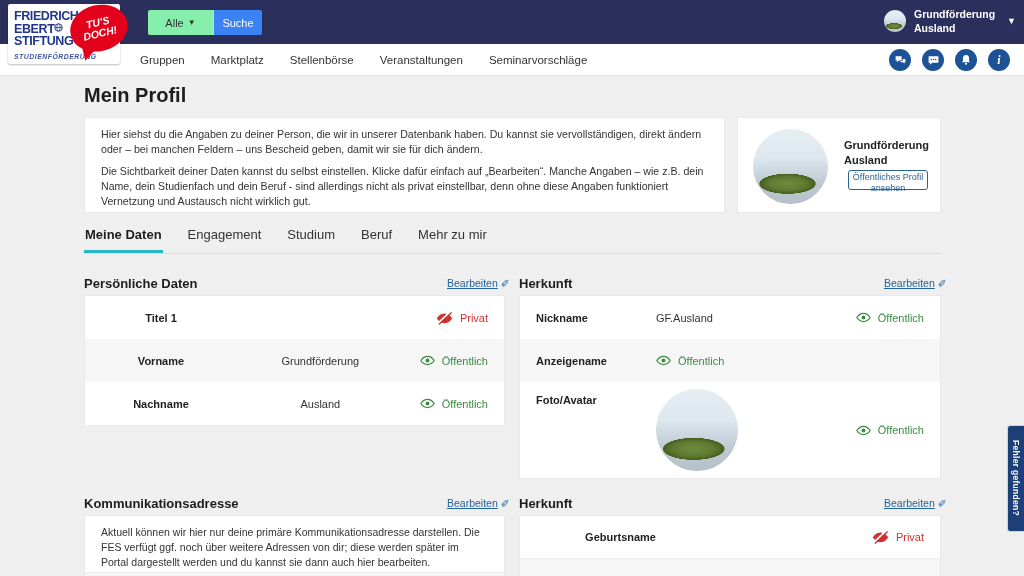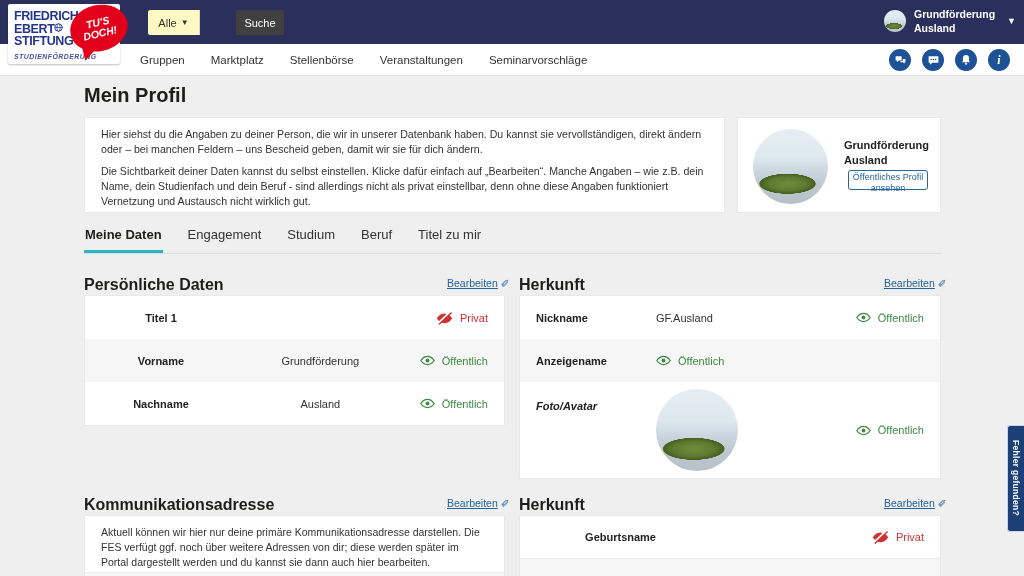--- a/index.html
+++ b/index.html
@@ -9,24 +9,24 @@
   
   .topbar { position:absolute; top:0; left:0; width:1024px; height:44px; background:#2b2f5c; z-index:4; }
   .logo-box { position:absolute; left:8px; top:4px; width:112px; height:60px; background:#fff; border-radius:2px; z-index:6; box-shadow:0 1px 2px rgba(0,0,0,.25); }
   .logo-lines { position:absolute; left:6px; top:7px; color:#23368c; font-weight:bold; font-size:12.5px; line-height:.95; letter-spacing:-.4px; }
   .logo-sub { position:absolute; left:6px; bottom:4px; font-size:6.9px; font-style:italic; font-weight:bold; color:#3d53a0; letter-spacing:.5px; }
   .globe { display:inline-block; vertical-align:1px; }
   .bubble { position:absolute; left:62px; top:1px; width:58px; height:46px; background:#e2001a; border-radius:50% 50% 50% 48%; transform:rotate(-13deg); color:#fff; display:flex; flex-direction:column; align-items:center; justify-content:center; font-weight:bold; font-style:italic; font-size:10.5px; line-height:1.05; z-index:7; }
   .bubble::after { content:""; position:absolute; left:6px; bottom:-7px; width:0; height:0; border-left:4px solid transparent; border-right:9px solid transparent; border-top:12px solid #e2001a; transform:rotate(18deg); }
 
   .search-wrap { position:absolute; left:148px; top:10px; width:687px; height:25px; display:flex; z-index:5; }
-  .search-filter { background:#fef9c3; width:52px; border-right:1px solid #d6d6d6; display:flex; align-items:center; justify-content:center; gap:4px; font-size:11px; color:#333; border-radius:2px 0 0 2px; cursor:pointer; }
+  .search-filter { background:#86efac; width:66px; border-right:1px solid #d6d6d6; display:flex; align-items:center; justify-content:center; gap:4px; font-size:11px; color:#333; border-radius:2px 0 0 2px; cursor:pointer; }
   .search-filter .caret { font-size:8px; color:#333; }
   .search-input { flex:1; border:none; outline:none; font-size:11px; padding:0 10px; color:#555; font-family:"Liberation Sans",sans-serif; }
-  .search-btn { width:48px; background:#404040; color:#fff; font-size:11px; border:none; border-radius:0 2px 2px 0; cursor:pointer; font-family:"Liberation Sans",sans-serif;margin-left:36px; }
+  .search-btn { width:48px; background:#3b82f6; color:#fff; font-size:11px; border:none; border-radius:0 2px 2px 0; cursor:pointer; font-family:"Liberation Sans",sans-serif; }
 
   .user { position:absolute; right:8px; top:7px; display:flex; align-items:center; gap:8px; color:#fff; z-index:5; cursor:pointer; }
   .user-name { font-size:10.5px; line-height:1.35; font-weight:bold; }
   .user .caret { font-size:9px; margin-left:4px; color:#fff; }
 
   
   .avatar {
     border-radius:50%;
     background:
       radial-gradient(ellipse 56% 20% at 46% 73%, #6f8c3d 0%, #5d7a30 45%, #46601f 66%, rgba(70,96,31,0) 68%),
@@ -52,21 +52,21 @@
   .profile-card .avatar { position:absolute; left:15px; top:11px; width:75px; height:75px; }
   .pc-name { position:absolute; left:106px; top:20px; font-size:11px; font-weight:bold; line-height:1.35; color:#222; }
   .pc-btn { position:absolute; left:110px; top:52px; width:80px; height:20px; background:#fff; border:1px solid #2a6496; border-radius:3px; color:#2a6496; font-size:9px; line-height:1.25; cursor:pointer; font-family:"Liberation Sans",sans-serif; padding:1px 2px; }
 
   
   .tabs { position:absolute; left:84px; top:227px; width:857px; border-bottom:1px solid #dcdcdc; display:flex; gap:24px; font-size:13px; }
   .tab { padding:0 1px 8px; cursor:pointer; color:#333; border-bottom:3px solid transparent; }
   .tab.active { font-weight:bold; border-bottom-color:#2ab5c4; color:#1d1d1b; }
 
   
-  .sec-head { position:absolute; font-size:16px; font-weight:bold; color:#1d1d1b; }
+  .sec-head { position:absolute; font-size:13px; font-weight:bold; color:#1d1d1b; }
   .edit-link { position:absolute; font-size:10.5px; color:#23639e; cursor:pointer; }
   .edit-link u { text-decoration:underline; }
   .pencil { display:inline-block; transform:scaleY(-1); margin-left:3px; font-style:normal; }
 
   .row { display:flex; align-items:center; padding:0 16px; height:43px; background:#fff; }
   .row.alt { background:#f6f6f6; }
   .row .lbl { width:120px; font-size:11px; font-weight:bold; color:#222; flex:none; }
   .row .val { flex:1; font-size:11px; color:#333; }
   .badge { display:flex; align-items:center; gap:7px; font-size:11px; flex:none; }
   .badge.public { color:#3d8b40; }
@@ -175,21 +175,21 @@
     <div>Ausland</div>
   </div>
   <button class="pc-btn">Öffentliches Profil ansehen</button>
 </div>
 
 <div class="tabs">
   <div class="tab active">Meine Daten</div>
   <div class="tab">Engagement</div>
   <div class="tab">Studium</div>
   <div class="tab">Beruf</div>
-  <div class="tab">Titel zu mir</div>
+  <div class="tab">Mehr zu mir</div>
 </div>
 
 <div class="sec-head" style="left:84px; top:276px;">Persönliche Daten</div>
 <div class="edit-link" style="left:447px; top:277px;"><u>Bearbeiten</u><span class="pencil">✎</span></div>
 
 <div class="card card-personal">
   <div class="row">
     <div class="lbl">Titel 1</div>
     <div class="val"></div>
     <div class="badge private">
@@ -254,21 +254,21 @@
       <span>
           <svg class="icon-svg" width="15" height="11" viewBox="0 0 24 16">
             <path d="M12 1.5C6.8 1.5 3 5.5 1.3 8 3 10.5 6.8 14.5 12 14.5S21 10.5 22.7 8C21 5.5 17.2 1.5 12 1.5z" fill="none" stroke="#3d8b40" stroke-width="2"></path>
             <circle cx="12" cy="8" r="3.1" fill="#3d8b40"></circle>
           </svg>
         </span>
       <span>Öffentlich</span>
     </div>
   </div>
   <div class="row row-photo" style="align-items:center;">
-    <div class="lbl" style="align-self:flex-start; margin-top:18px;font-style:italic;">Foto/Avatar</div>
+    <div class="lbl" style="align-self:flex-start; margin-top:12px;">Foto/Avatar</div>
     <div class="val">
         <div class="avatar"></div>
       </div>
     <div class="badge public">
       <span>
           <svg class="icon-svg" width="15" height="11" viewBox="0 0 24 16">
             <path d="M12 1.5C6.8 1.5 3 5.5 1.3 8 3 10.5 6.8 14.5 12 14.5S21 10.5 22.7 8C21 5.5 17.2 1.5 12 1.5z" fill="none" stroke="#3d8b40" stroke-width="2"></path>
             <circle cx="12" cy="8" r="3.1" fill="#3d8b40"></circle>
           </svg>
         </span>

